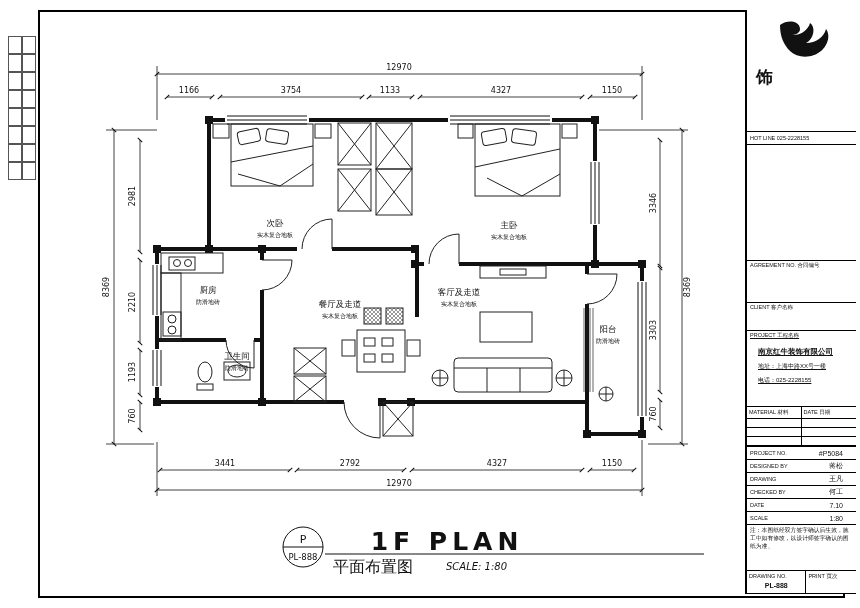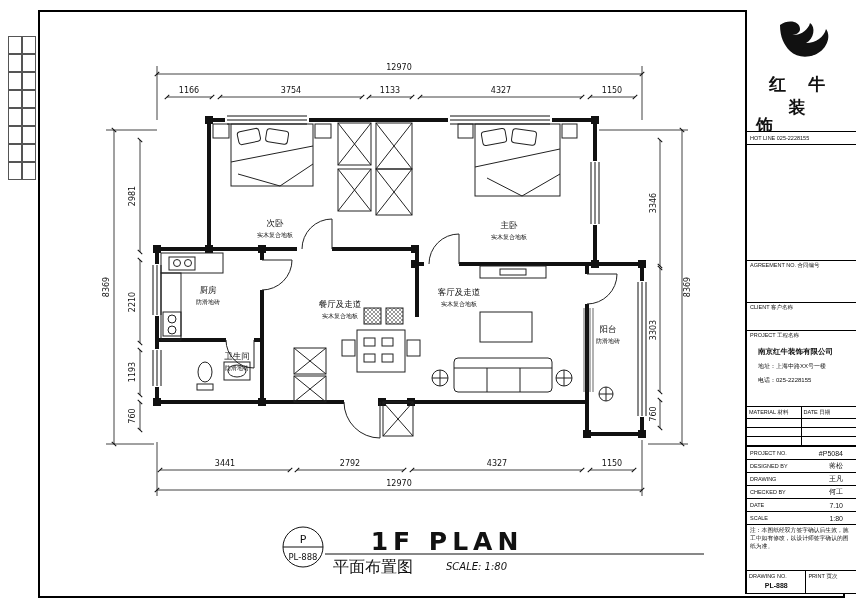--- a/index.html
+++ b/index.html
@@ -15,21 +15,21 @@
   
   .tb{position:absolute;left:745px;top:10px;width:109px;height:584px;border-left:2px solid #000;
       display:flex;flex-direction:column;background:#fff;}
   .tb>div{border-bottom:1px solid #000;box-sizing:border-box;padding:1px 3px;overflow:hidden;}
   .tb-logo{height:122px;text-align:center;position:relative;}
   .brand1{font-family:"Liberation Serif",serif;font-weight:bold;font-size:17px;letter-spacing:9px;margin-top:2px;}
   .brand2{font-family:"Liberation Serif",serif;font-weight:bold;font-size:17px;text-align:left;margin-left:6px;line-height:14px;}
   .tb-hot{height:13px;font-size:5.5px;line-height:10px;}
   .tb-blank{height:116px;}
   .tb-sec{font-size:5.5px;}
-  .sec1{height:42px;} .sec2{height:28px;} .sec3{height:76px;}
+  .sec1{height:42px;} .sec2{height:28px;} .sec3{height:76px;text-decoration:underline;}
   .company{margin-top:8px;text-align:left;}
   .company .c1{font-size:7.5px;font-weight:bold;margin:3px 0 5px 8px;}
   .company .c2,.company .c3{font-size:6px;margin:0 0 5px 8px;}
   .tb-table{height:40px;padding:0 !important;display:grid;grid-template-columns:1fr 1fr;grid-template-rows:12px 9px 9px 9px;}
   .tb-table span{border-right:1px solid #000;border-bottom:1px solid #000;font-size:5.5px;line-height:11px;padding-left:2px;}
   .tb-table span:nth-child(2n){border-right:none;}
   .tb-row{height:13px;display:flex;justify-content:space-between;align-items:center;}
   .tb-row .lb{font-size:5.5px;} .tb-row .vl{font-size:7px;margin-right:10px;}
   .tb-note{height:46px;font-size:5.8px;line-height:8px;}
   .tb-bottom{flex:1;padding:0 !important;display:grid;grid-template-columns:1.2fr 1fr;}
@@ -299,21 +299,20 @@
     </g>
   </svg>
 
   <div class="tb">
     <div class="tb-logo">
       <svg width="64" height="50" viewBox="0 0 64 50" style="margin-top:6px;">
         <path d="M10,8 C18,2 30,4 30,12 C30,16 26,18 22,17 C28,20 38,14 40,6 C46,10 44,22 36,26
                  C46,26 54,20 56,12 C62,20 56,34 44,38 C36,41 26,40 20,34 C14,28 10,20 10,8 Z" fill="#111"></path>
         <path d="M34,30 C40,34 48,33 52,28 C50,38 38,42 30,36 Z" fill="#111"></path>
       </svg>
-      <div class="brand1">红 牛 装</div>
       <div class="brand2">饰</div>
     </div>
     <div class="tb-hot">HOT LINE 025-2228155</div>
     <div class="tb-blank"></div>
     <div class="tb-sec sec1">AGREEMENT NO. 合同编号</div>
     <div class="tb-sec sec2">CLIENT 客户名称</div>
     <div class="tb-sec sec3">
       <span>PROJECT 工程名称</span>
       <div class="company">
         <div class="c1">南京红牛装饰有限公司</div>

